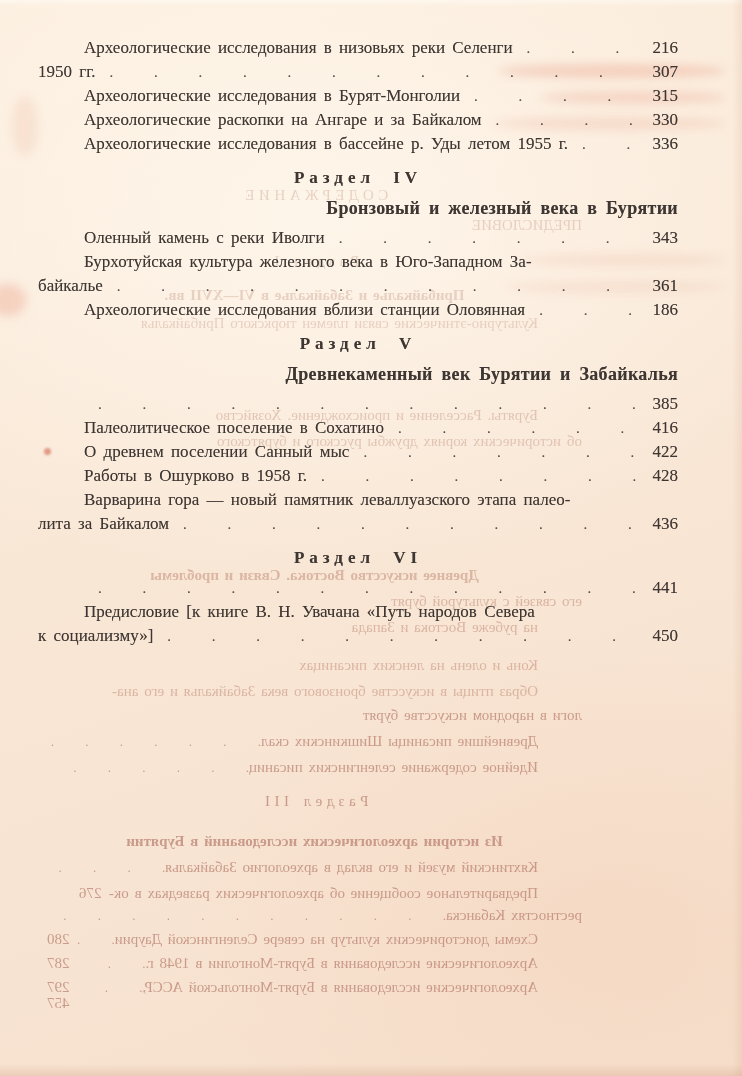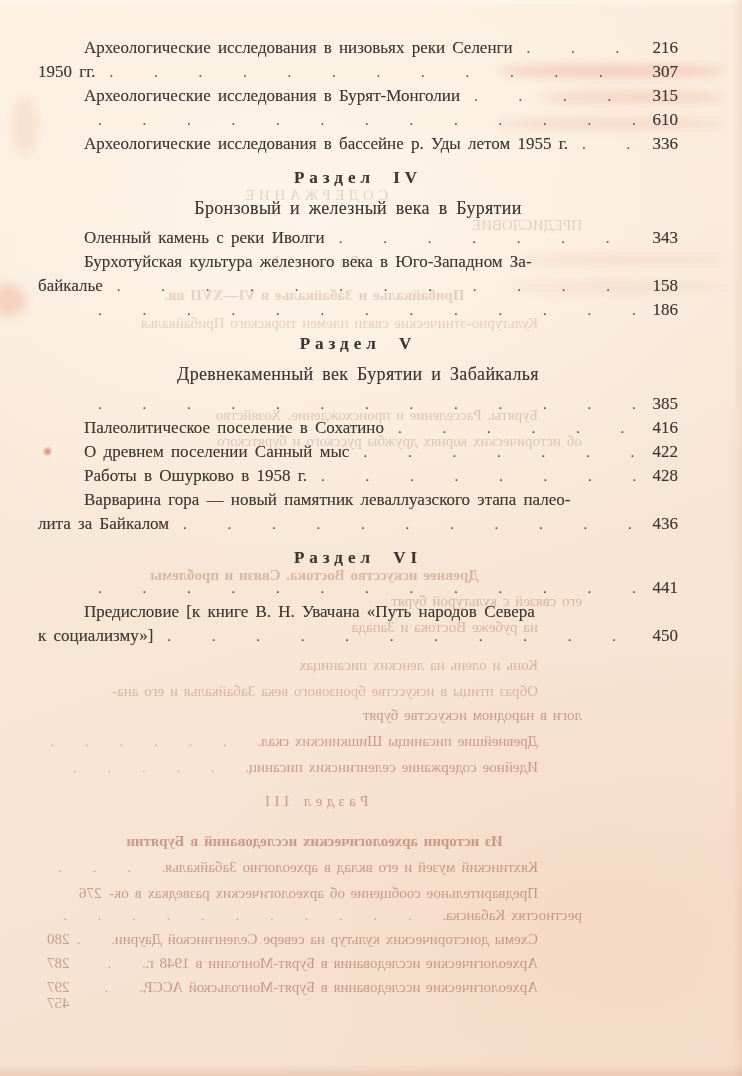--- a/index.html
+++ b/index.html
@@ -18,21 +18,21 @@
   .entry{margin:0;}
   .line{height:24px;line-height:24px;white-space:nowrap;font-size:17px;word-spacing:3px;}
   .line.indent{padding-left:46px;}
   .line.last{display:flex;align-items:baseline;}
   .linetext{flex:0 0 auto;}
   .leader{flex:1 1 auto;overflow:hidden;white-space:nowrap;letter-spacing:17px;
           font-size:15px;padding-left:14px;opacity:.85;}
   .pagenum{flex:0 0 auto;width:36px;text-align:right;font-size:17px;}
   .section-label{text-align:center;font-weight:bold;font-size:17px;letter-spacing:5px;
                  word-spacing:9px;height:24px;line-height:24px;margin:10px 0 6px 0;}
-  .section-subtitle{text-align:center;font-weight:normal;font-size:18px;height:24px;
+  .section-subtitle{text-align:right;font-weight:bold;font-size:18px;height:24px;
                     line-height:24px;margin:0 0 6px 0;word-spacing:4px;letter-spacing:.3px;}
   
   .bleed{position:absolute;inset:0;transform:scaleX(-1);filter:blur(.55px);pointer-events:none;}
   .bleed-inner{position:absolute;left:160px;top:6px;width:535px;height:100%;}
   .bleed-line{position:absolute;left:0;right:0;display:flex;align-items:baseline;
               font-size:15px;line-height:18px;white-space:nowrap;word-spacing:2px;}
   .bleed-line.center{justify-content:center;}
   .bleed-line.right{justify-content:flex-end;}
   .bleed-line.indent{padding-left:44px;}
   .bleed-line.spread{letter-spacing:4.5px;}
@@ -177,22 +177,23 @@
     </div>
     <div class="entry">
       <div class="line indent last">
         <span class="linetext">Археологические исследования в Бурят-Монголии</span>
         <span class="leader">. . . . . . . . . . . . . . . . . . . . . . . . . . . . . . . . . . . . . . . . </span>
         <span class="pagenum">315</span>
       </div>
     </div>
     <div class="entry">
       <div class="line indent last">
-        <span class="leader">. . . . . . . . . . . . . . . . . . . . . . . . . . . . . . . . . . . . . . . . </span>
-        <span class="pagenum">610</span>
+        <span class="linetext">Археологические раскопки на Ангаре и за Байкалом</span>
+        <span class="leader">. . . . . . . . . . . . . . . . . . . . . . . . . . . . . . . . . . . . . . . . </span>
+        <span class="pagenum">330</span>
       </div>
     </div>
     <div class="entry">
       <div class="line indent last">
         <span class="linetext">Археологические исследования в бассейне р. Уды летом 1955 г.</span>
         <span class="leader">. . . . . . . . . . . . . . . . . . . . . . . . . . . . . . . . . . . . . . . . </span>
         <span class="pagenum">336</span>
       </div>
     </div>
     <div class="section-label">Раздел IV</div>
@@ -202,25 +203,26 @@
         <span class="linetext">Оленный камень с реки Иволги</span>
         <span class="leader">. . . . . . . . . . . . . . . . . . . . . . . . . . . . . . . . . . . . . . . . </span>
         <span class="pagenum">343</span>
       </div>
     </div>
     <div class="entry">
       <div class="line indent"><span class="linetext">Бурхотуйская культура железного века в Юго-Западном За-</span></div>
       <div class="line last">
         <span class="linetext">байкалье</span>
         <span class="leader">. . . . . . . . . . . . . . . . . . . . . . . . . . . . . . . . . . . . . . . . </span>
-        <span class="pagenum">158</span>
-      </div>
-    </div>
-    <div class="entry">
-      <div class="line indent last">
+        <span class="pagenum">361</span>
+      </div>
+    </div>
+    <div class="entry">
+      <div class="line indent last">
+        <span class="linetext">Археологические исследования вблизи станции Оловянная</span>
         <span class="leader">. . . . . . . . . . . . . . . . . . . . . . . . . . . . . . . . . . . . . . . . </span>
         <span class="pagenum">186</span>
       </div>
     </div>
     <div class="section-label">Раздел V</div>
     <div class="section-subtitle">Древнекаменный век Бурятии и Забайкалья</div>
     <div class="entry">
       <div class="line indent last">
         <span class="leader">. . . . . . . . . . . . . . . . . . . . . . . . . . . . . . . . . . . . . . . . </span>
         <span class="pagenum">385</span>

